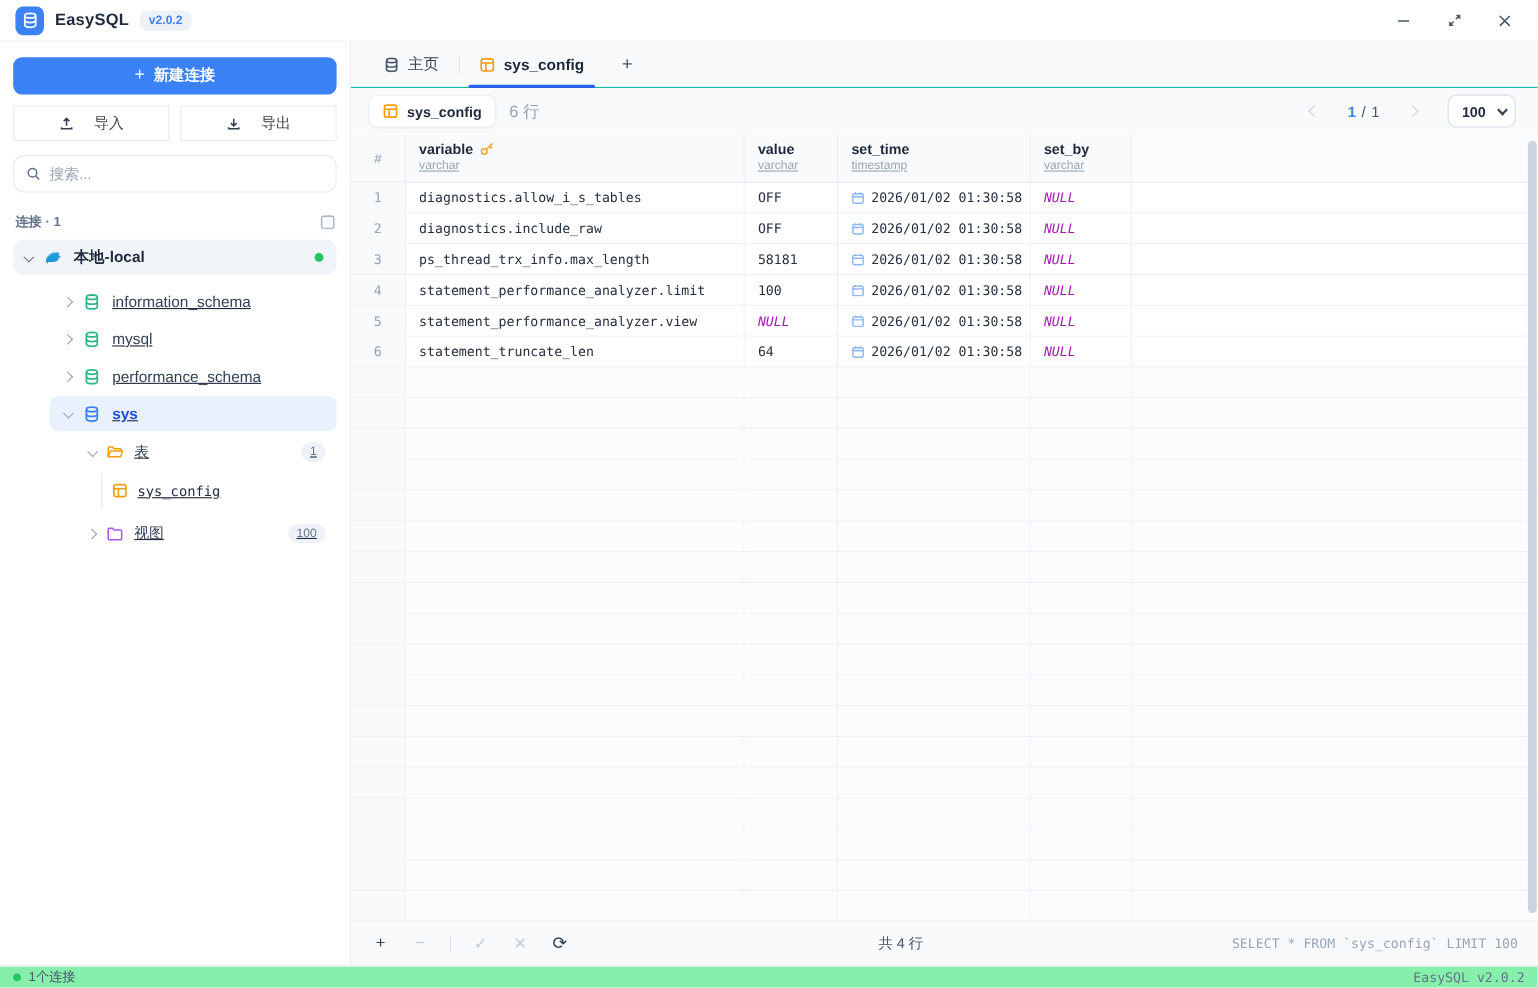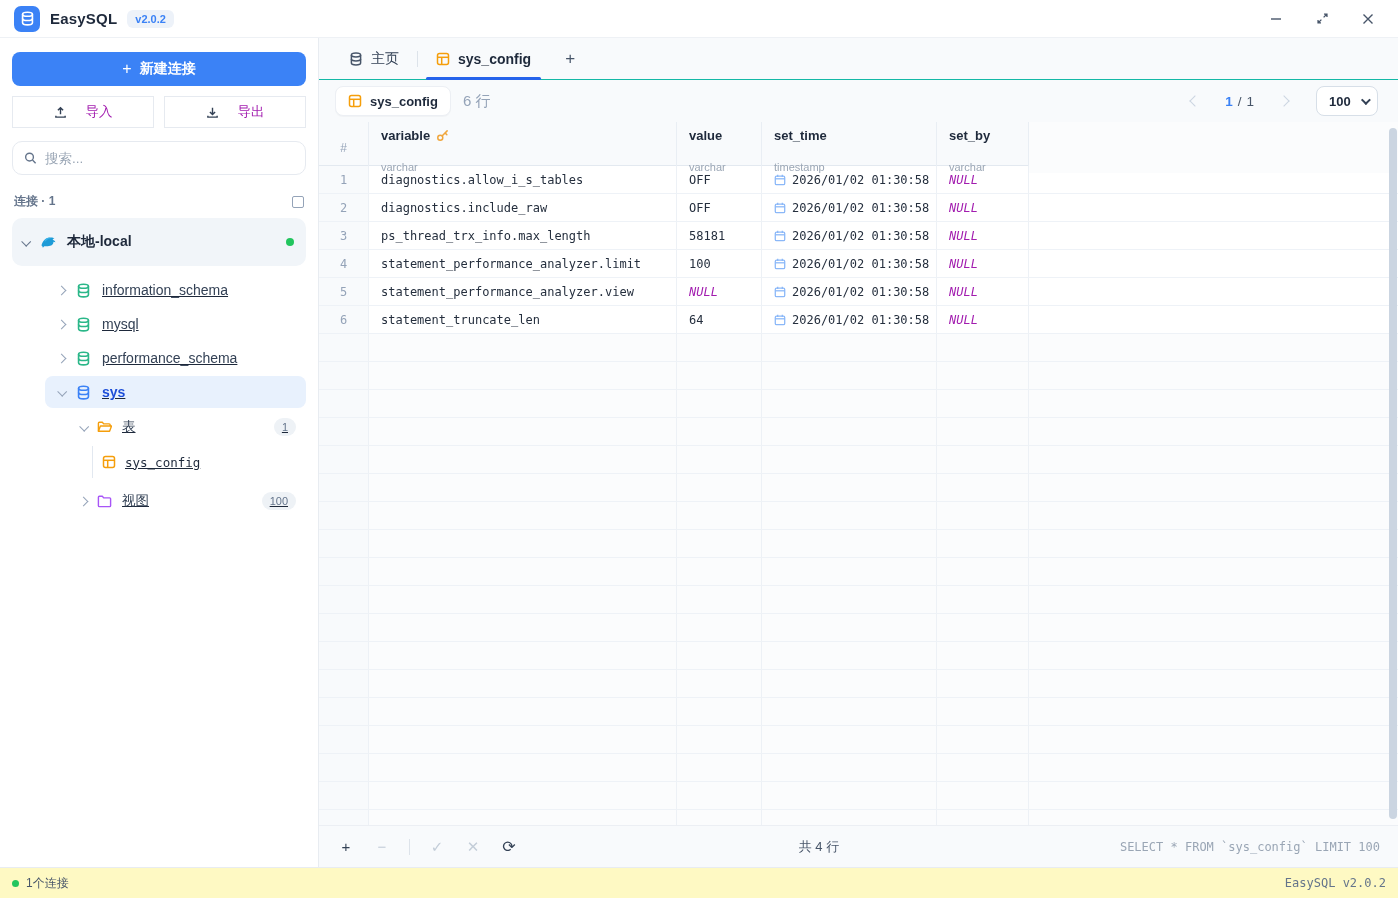--- a/index.html
+++ b/index.html
@@ -20,29 +20,29 @@
   .win-btn { width:16px; height:16px; display:flex; align-items:center; justify-content:center; color:#475569; font-size:14px; cursor:default; }
 
   
   .body { flex:1; display:flex; min-height:0; }
 
   
   .sidebar { width:319px; flex:0 0 319px; border-right:1px solid #e8ecf1; background:#fff; padding:14px 12px 0 12px; display:flex; flex-direction:column; overflow:hidden; }
   .btn-primary { height:34px; background:#3b82f6; color:#fff; border-radius:8px; display:flex; align-items:center; justify-content:center; gap:8px; font-size:14px; font-weight:bold; }
   .btn-primary .plus { font-size:16px; font-weight:normal; }
   .io-row { display:flex; gap:10px; margin-top:10px; }
-  .btn-ghost { flex:1; height:32px; background:#fff; border:1px solid #e6eaf0; border-radius:0; display:flex; align-items:center; justify-content:center; gap:19px; font-size:13.5px; color:#a21caf; }
+  .btn-ghost { flex:1; height:32px; background:#fff; border:1px solid #e6eaf0; border-radius:0; display:flex; align-items:center; justify-content:center; gap:19px; font-size:13.5px; color:#404040; }
   .search-box { margin-top:13px; height:34px; border:1px solid #e6eaf0; border-radius:10px; display:flex; align-items:center; padding:0 11px; gap:8px; }
   .search-box input { border:none; outline:none; font-size:13.5px; color:#334155; width:100%; background:transparent; font-family:inherit; }
   .search-box input::placeholder { color:#9aa6b5; }
   .conn-head { display:flex; align-items:center; justify-content:space-between; margin:18px 2px 8px 2px; }
   .conn-head .lbl { font-size:12px; color:#64748b; font-weight:bold; }
   .sq { width:12px; height:12px; border:1.5px solid #94a3b8; border-radius:2px; }
 
-  .conn-row { height:48px; background:#f1f5f9; border-radius:10px; display:flex; align-items:center; padding:0 12px 0 10px; gap:10px; }
+  .conn-row { height:32px; background:#f1f5f9; border-radius:10px; display:flex; align-items:center; padding:0 12px 0 10px; gap:10px; }
   .conn-row .name { font-size:14px; font-weight:bold; color:#1e293b; }
   .dot-green { width:8px; height:8px; border-radius:50%; background:#22c55e; margin-left:auto; }
 
   .chev { width:7px; height:7px; border-right:1.6px solid #94a3b8; border-bottom:1.6px solid #94a3b8; display:inline-block; flex:0 0 auto; }
   .chev.down { transform:rotate(45deg) translateY(-1px); }
   .chev.right { transform:rotate(-45deg); }
   .chev.dark { border-color:#64748b; }
 
   .tree { margin-top:6px;text-decoration:underline; }
   .tree-db { height:32px; margin:2px 0 2px 33px; border-radius:8px; display:flex; align-items:center; padding:0 10px 0 13px; gap:11px; }
@@ -76,21 +76,21 @@
   .pagesize { width:62px; height:30px; background:#fff; border:1px solid #d7dfe8; border-radius:8px; display:flex; align-items:center; justify-content:space-between; padding:0 9px 0 12px; font-size:13px; color:#1e293b; font-weight:bold; margin-left:2px; }
   .caret { width:7px; height:7px; border-right:2px solid #334155; border-bottom:2px solid #334155; transform:rotate(45deg) translateY(-2px); }
 
   
   .gridwrap { flex:1; min-height:0; background:#fff; position:relative; overflow:hidden; display:flex; flex-direction:column; }
   .trow, .thead { display:grid; grid-template-columns:50px 308px 85px 175px 92px 1fr; }
   .thead { height:44px; flex:0 0 44px; background:#f8fafc; border-bottom:1px solid #e3e9f0; }
   .hc { border-right:1px solid #e9eef4; padding:6px 12px 0 12px; }
   .hc.fill { border-right:none; background:#fbfcfd; }
   .hc .cname { font-size:13px; font-weight:bold; color:#1e293b; display:flex; align-items:center; gap:6px; }
-  .hc .ctype { font-size:11px; color:#9aa6b5; margin-top:18px; }
+  .hc .ctype { font-size:11px; color:#9aa6b5; margin-top:2px;text-decoration:underline; }
   .hc.gut { display:flex; align-items:center; justify-content:center; padding:0; color:#94a3b8; font-size:12px; }
   .trow { height:28px; flex:0 0 28px; }
   .tc { border-right:1px solid #edf1f6; border-bottom:1px solid #eef2f7; display:flex; align-items:center; padding:0 12px; font-size:12px; color:#252f3e; overflow:hidden; white-space:nowrap; }
   .tc.gut { justify-content:center; background:#f8fafc; color:#94a3b8; padding:0; }
   .tc.fill { border-right:none; }
   .tc.null { color:#a21caf; font-style:italic; }
   .tc.time { gap:6px; }
   .tc.time svg { flex:0 0 auto; }
   .erow .tc { background:#fbfcfd; border-bottom:1px solid #eef2f7; }
   .erow .tc.gut { background:#f8fafc; }
@@ -99,21 +99,21 @@
 
   
   .gridfoot { height:42px; flex:0 0 42px; background:#f8fafc; border-top:1px solid #eceff4; display:flex; align-items:center; padding:0 18px; }
   .gf-icons { display:flex; align-items:center; gap:18px; }
   .gf-btn { width:18px; text-align:center; font-size:15px; color:#334155; }
   .gf-btn.dim { color:#c3cdd8; }
   .gf-sep { width:1px; height:16px; background:#dde3ea; }
   .gf-total { flex:1; text-align:center; font-size:13px; color:#475569; }
   .gf-sql { font-family:"DejaVu Sans Mono",monospace; font-size:12px; color:#9aa6b5; }
 
-  .statusbar { height:20px; flex:0 0 20px; background:#fef9c3; border-top:1px solid #e8ecf1; display:flex; align-items:center; padding:15px 12px; font-size:12px; color:#475569; }
+  .statusbar { height:20px; flex:0 0 20px; background:#86efac; border-top:1px solid #e8ecf1; display:flex; align-items:center; padding:4px 12px; font-size:12px; color:#475569; }
   .statusbar .dot { width:7px; height:7px; border-radius:50%; background:#22c55e; margin-right:7px; }
   .statusbar .right { margin-left:auto; font-family:"DejaVu Sans Mono",monospace; color:#64748b; }
   svg { display:block; }
 </style>
 </head>
 <body>
 
 <div class="app">
 
   <div class="titlebar">

